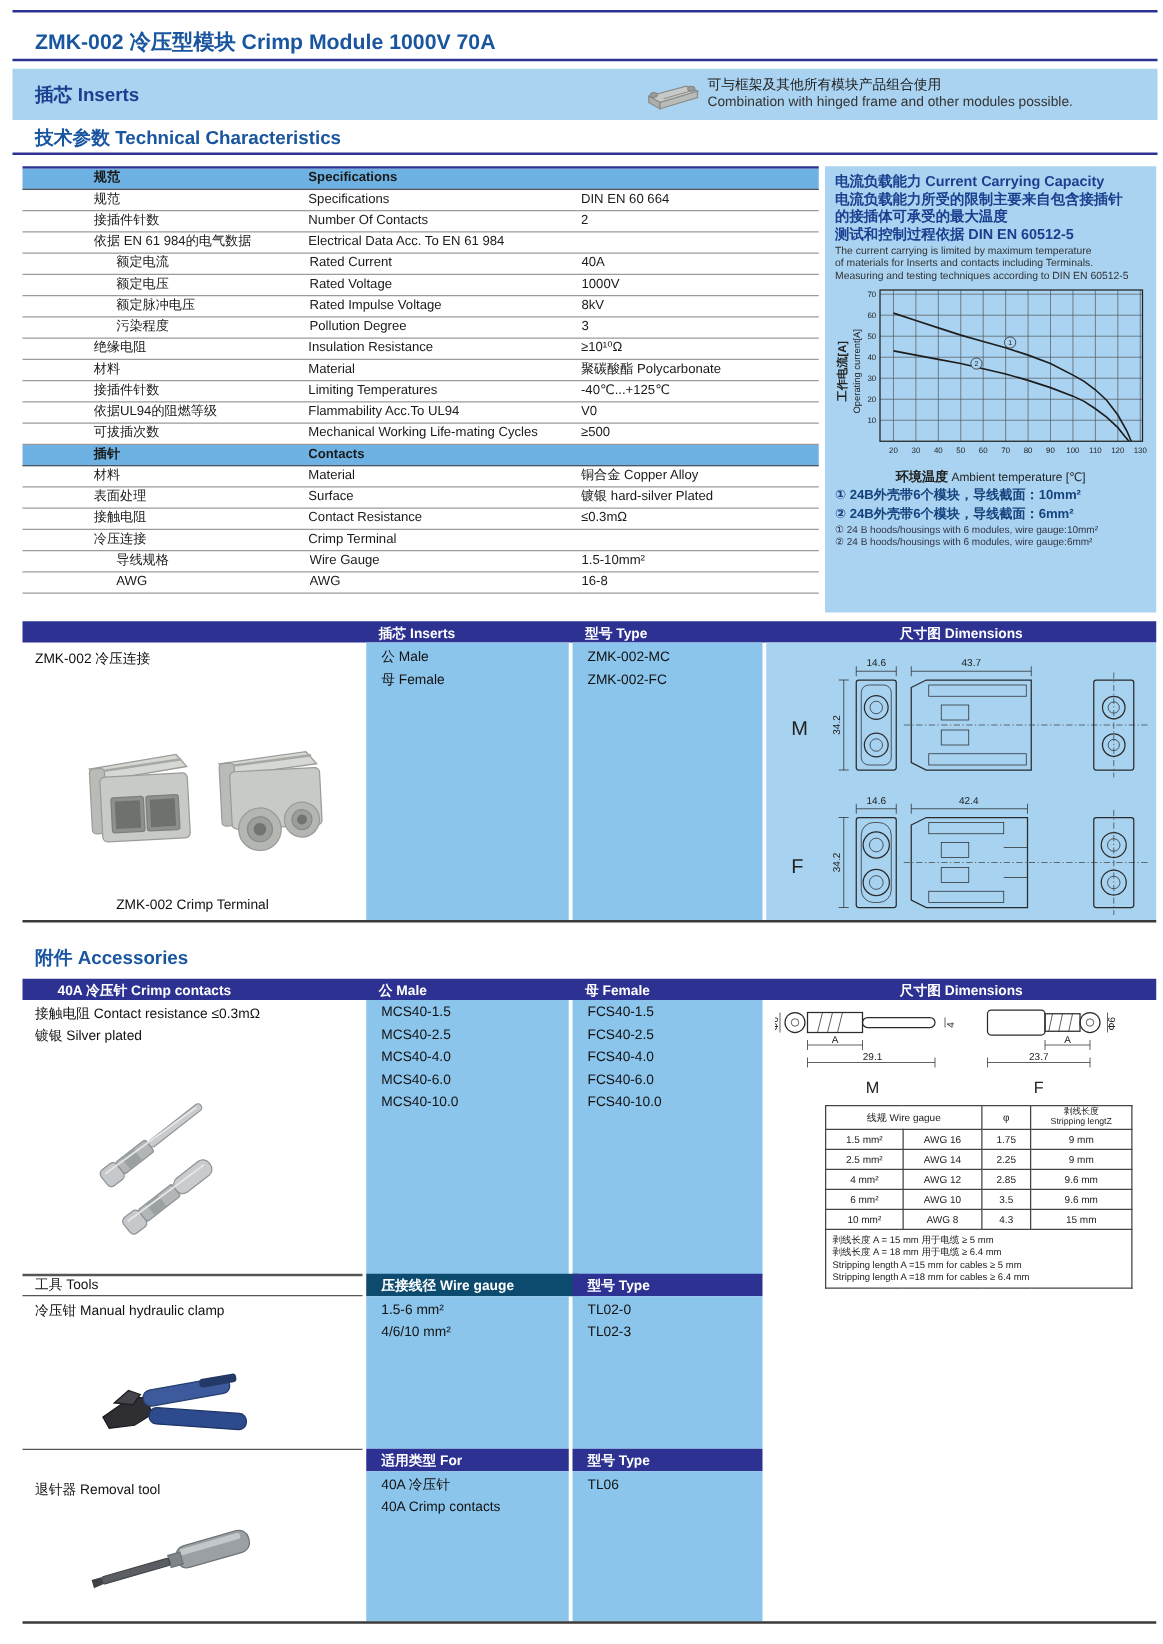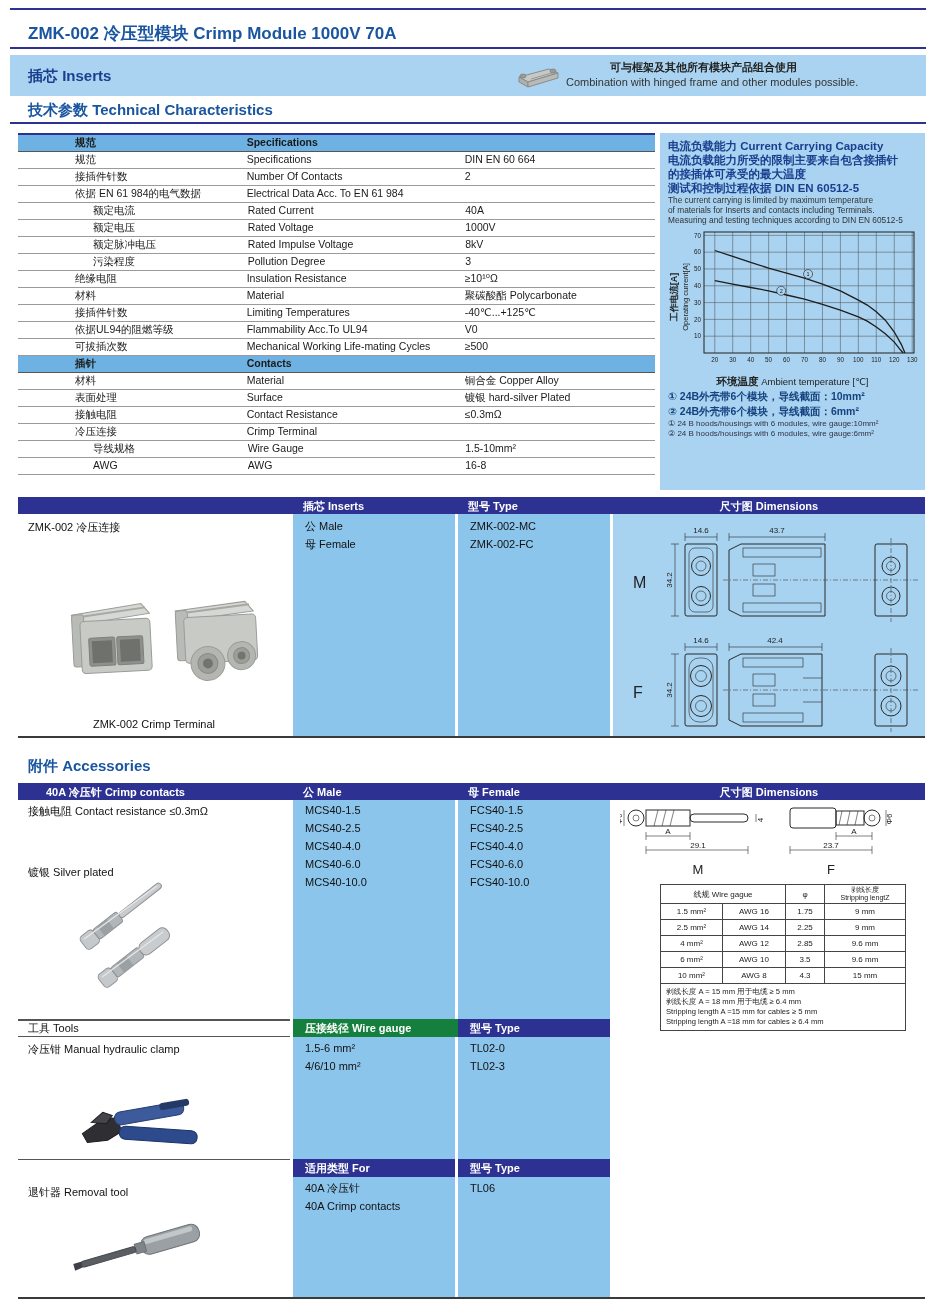--- a/index.html
+++ b/index.html
@@ -9,21 +9,21 @@
     overflow:hidden;
   }
   .abs{position:absolute;}
   .rule{position:absolute;background:#2c3192;}
   .pgtitle{position:absolute;left:28px;top:22px;font-size:17px;font-weight:bold;color:#1a56a0;}
   .sechead{position:absolute;font-size:15px;font-weight:bold;color:#1a56a0;}
   
   .banner{position:absolute;left:10px;top:55px;width:916px;height:41px;background:#a9d3f0;}
   .banner .btitle{position:absolute;left:18px;top:12px;font-size:15px;font-weight:bold;color:#1a3f8f;}
   .banner .bicon{position:absolute;left:505px;top:6px;}
-  .banner .bnote-zh{position:absolute;left:556px;top:5px;font-size:11px;font-weight:bold;color:#222;margin-left:44px;}
+  .banner .bnote-zh{position:absolute;left:556px;top:5px;font-size:11px;font-weight:normal;color:#222;}
   .banner .bnote-en{position:absolute;left:556px;top:21px;font-size:11px;color:#333;}
   
   .spec-table{position:absolute;left:18px;top:133px;width:637px;border-top:2px solid #2c3192;}
   .spec-row{display:flex;height:16px;line-height:15px;font-size:10.5px;border-bottom:1px solid #9b9b9b;padding-left:45px;}
   .spec-hdr{background:#6db2e2;font-weight:bold;border-bottom:1px solid #555;}
   .sc{overflow:hidden;white-space:nowrap;}
   .sc.zh{width:197px;padding-left:12px;box-sizing:border-box;}
   .spec-ind .sc.zh{padding-left:30px;}
   .sc.en{width:235px;}
   .sc.val{width:205px;}
@@ -381,21 +381,21 @@
 
 <div class="ptable-hdr" style="top:783px;">
   <span class="h-col1" style="left:28px;">40A 冷压针 Crimp contacts</span>
   <span class="h-col2">公 Male</span>
   <span class="h-col3">母 Female</span>
   <span class="h-col4">尺寸图 Dimensions</span>
 </div>
 <div class="colbg" style="left:293px;top:800px;width:162px;height:220px;"></div>
 <div class="colbg" style="left:458px;top:800px;width:152px;height:220px;"></div>
 <div class="cell-text" style="left:28px;top:802px;">接触电阻 Contact resistance  ≤0.3mΩ</div>
-<div class="cell-text" style="left:28px;top:820px;margin-top:43px;">镀银 Silver plated</div>
+<div class="cell-text" style="left:28px;top:820px;">镀银 Silver plated</div>
 <div class="cell-text" style="left:305px;top:801px;">
     <div class="list-line">MCS40-1.5</div>
     <div class="list-line">MCS40-2.5</div>
     <div class="list-line">MCS40-4.0</div>
     <div class="list-line">MCS40-6.0</div>
     <div class="list-line">MCS40-10.0</div>
   </div>
 <div class="cell-text" style="left:470px;top:801px;">
     <div class="list-line">FCS40-1.5</div>
     <div class="list-line">FCS40-2.5</div>
@@ -513,21 +513,21 @@
           <div>Stripping length A =15 mm for cables ≥ 5 mm</div>
           <div>Stripping length A =18 mm for cables ≥ 6.4 mm</div>
         </td>
       </tr>
   </tbody>
 </table>
 
 <div class="thinline" style="left:18px;top:1019px;width:272px;height:2px;"></div>
 <div class="cell-text" style="left:28px;top:1020px;height:16px;line-height:16px;">工具 Tools</div>
 <div class="thinline" style="left:18px;top:1036px;width:272px;height:1px;"></div>
-<div class="abs" style="left:293px;top:1019px;width:170px;height:18px;background:#15803d;">
+<div class="abs" style="left:293px;top:1019px;width:170px;height:18px;background:#0c4a6e;">
   <span style="position:absolute;left:12px;top:2px;font-size:11px;font-weight:bold;color:#fff;">压接线径 Wire gauge</span>
 </div>
 <div class="abs" style="left:458px;top:1019px;width:152px;height:18px;background:#2c3192;">
   <span style="position:absolute;left:12px;top:2px;font-size:11px;font-weight:bold;color:#fff;">型号 Type</span>
 </div>
 <div class="colbg" style="left:293px;top:1037px;width:162px;height:122px;"></div>
 <div class="colbg" style="left:458px;top:1037px;width:152px;height:122px;"></div>
 <div class="cell-text" style="left:28px;top:1040px;">冷压钳 Manual hydraulic clamp</div>
 <div class="cell-text" style="left:305px;top:1039px;">
     <div class="list-line">1.5-6 mm²</div>

